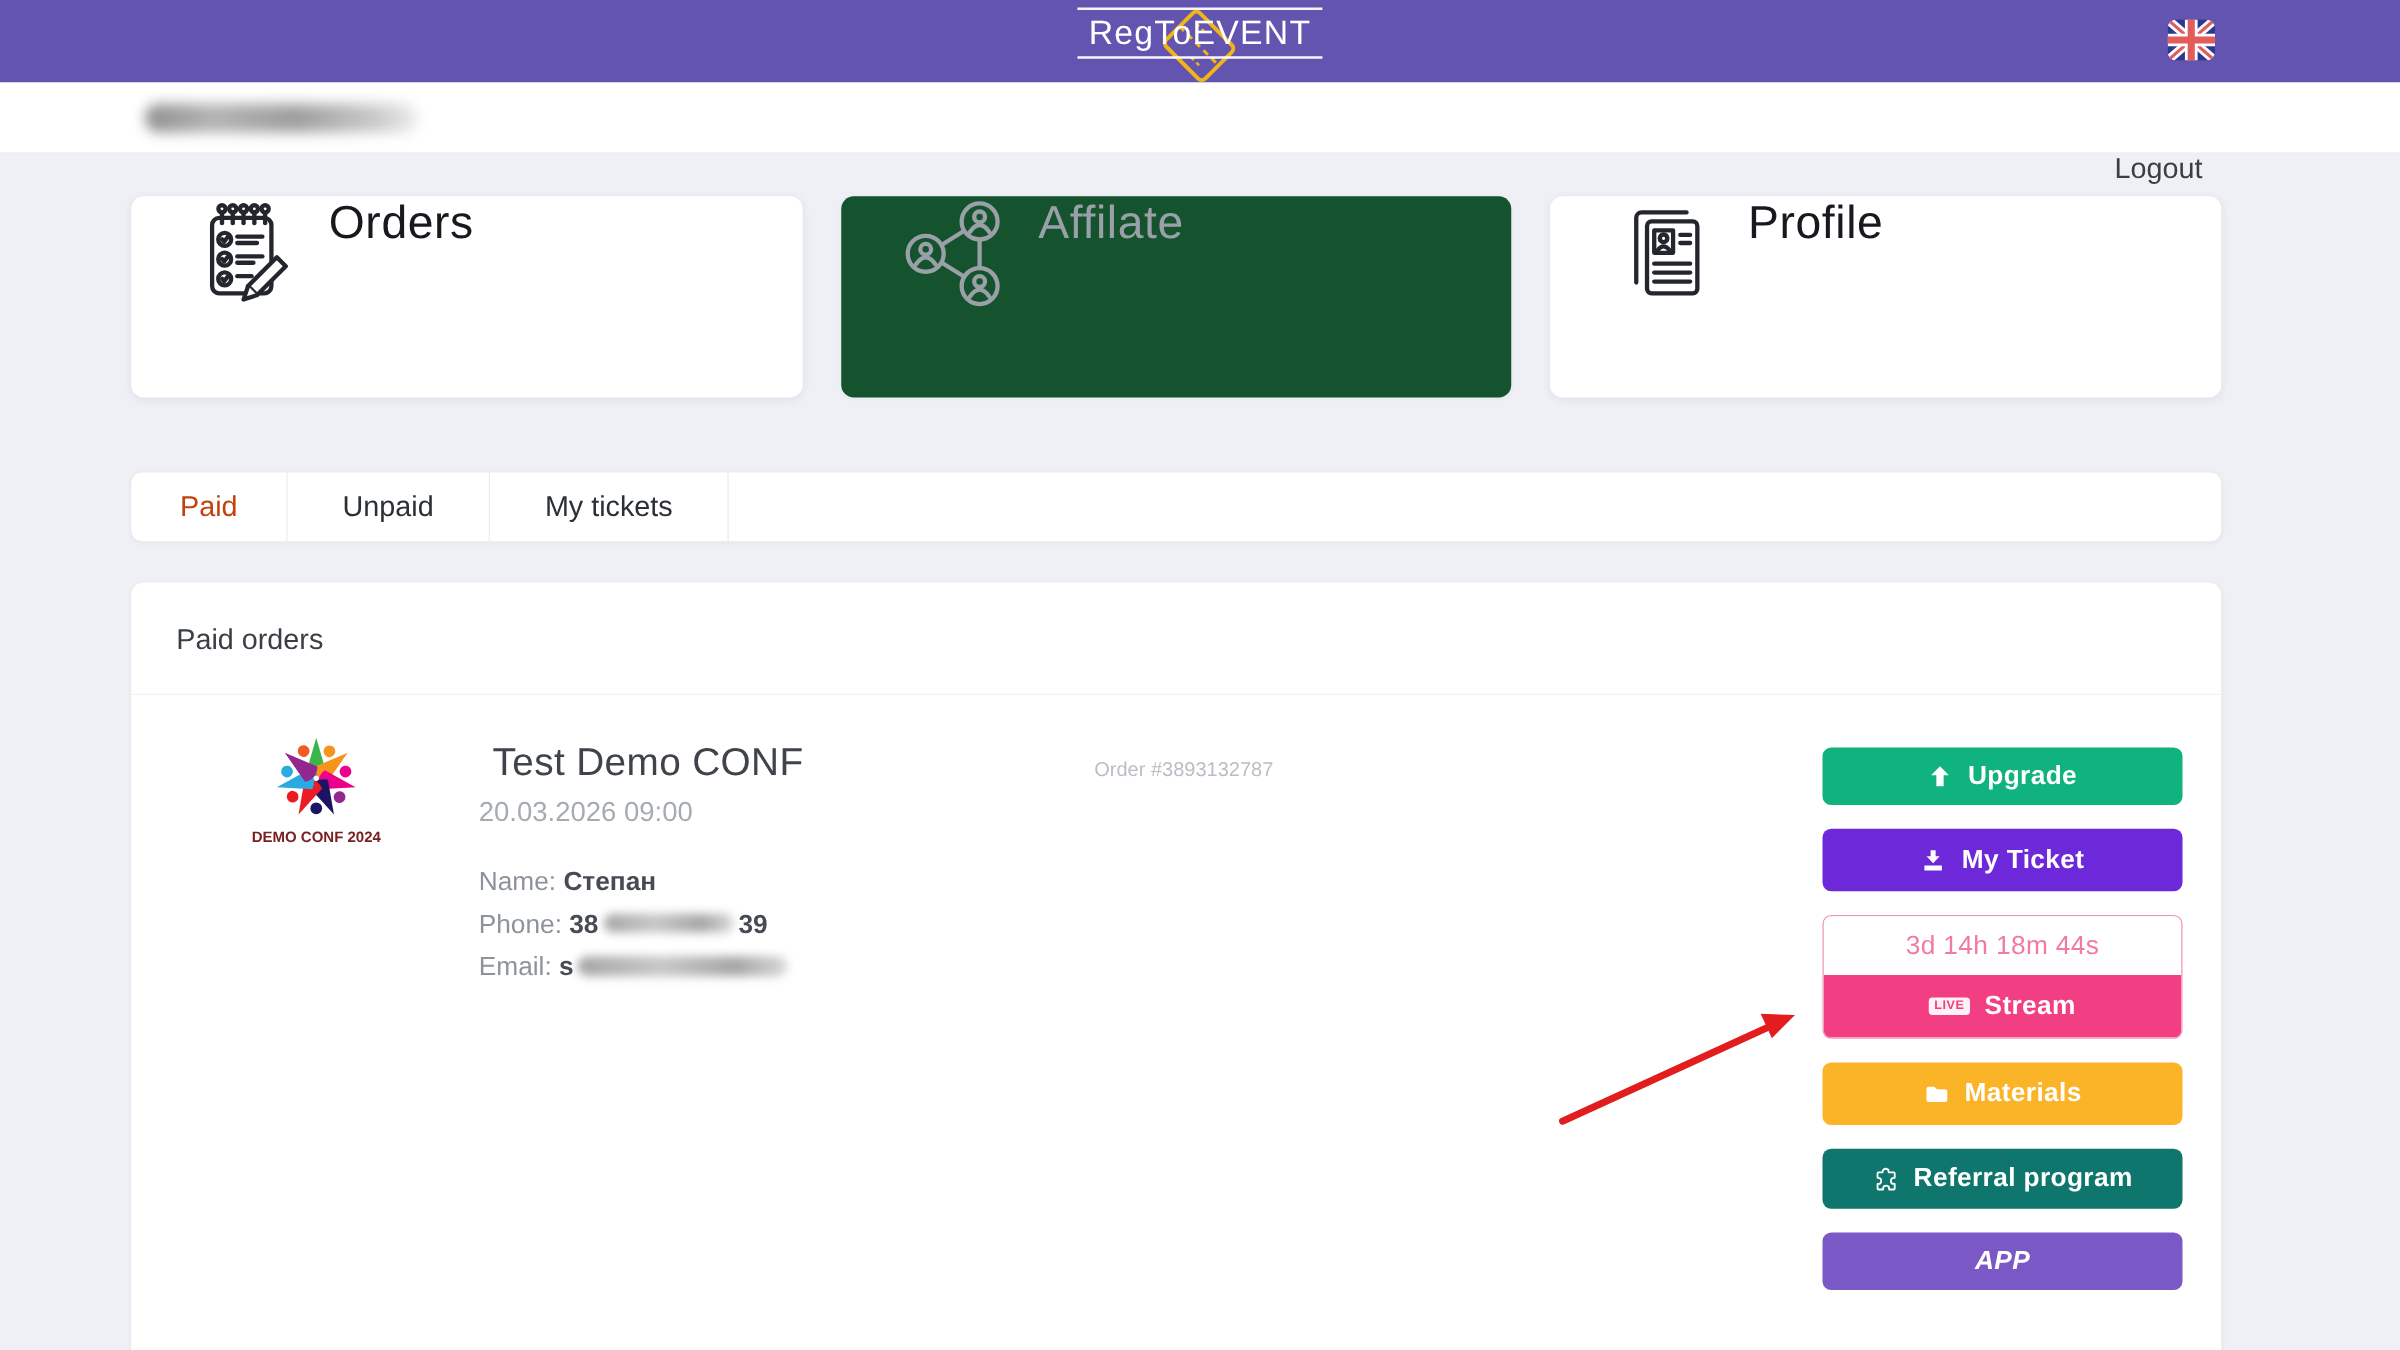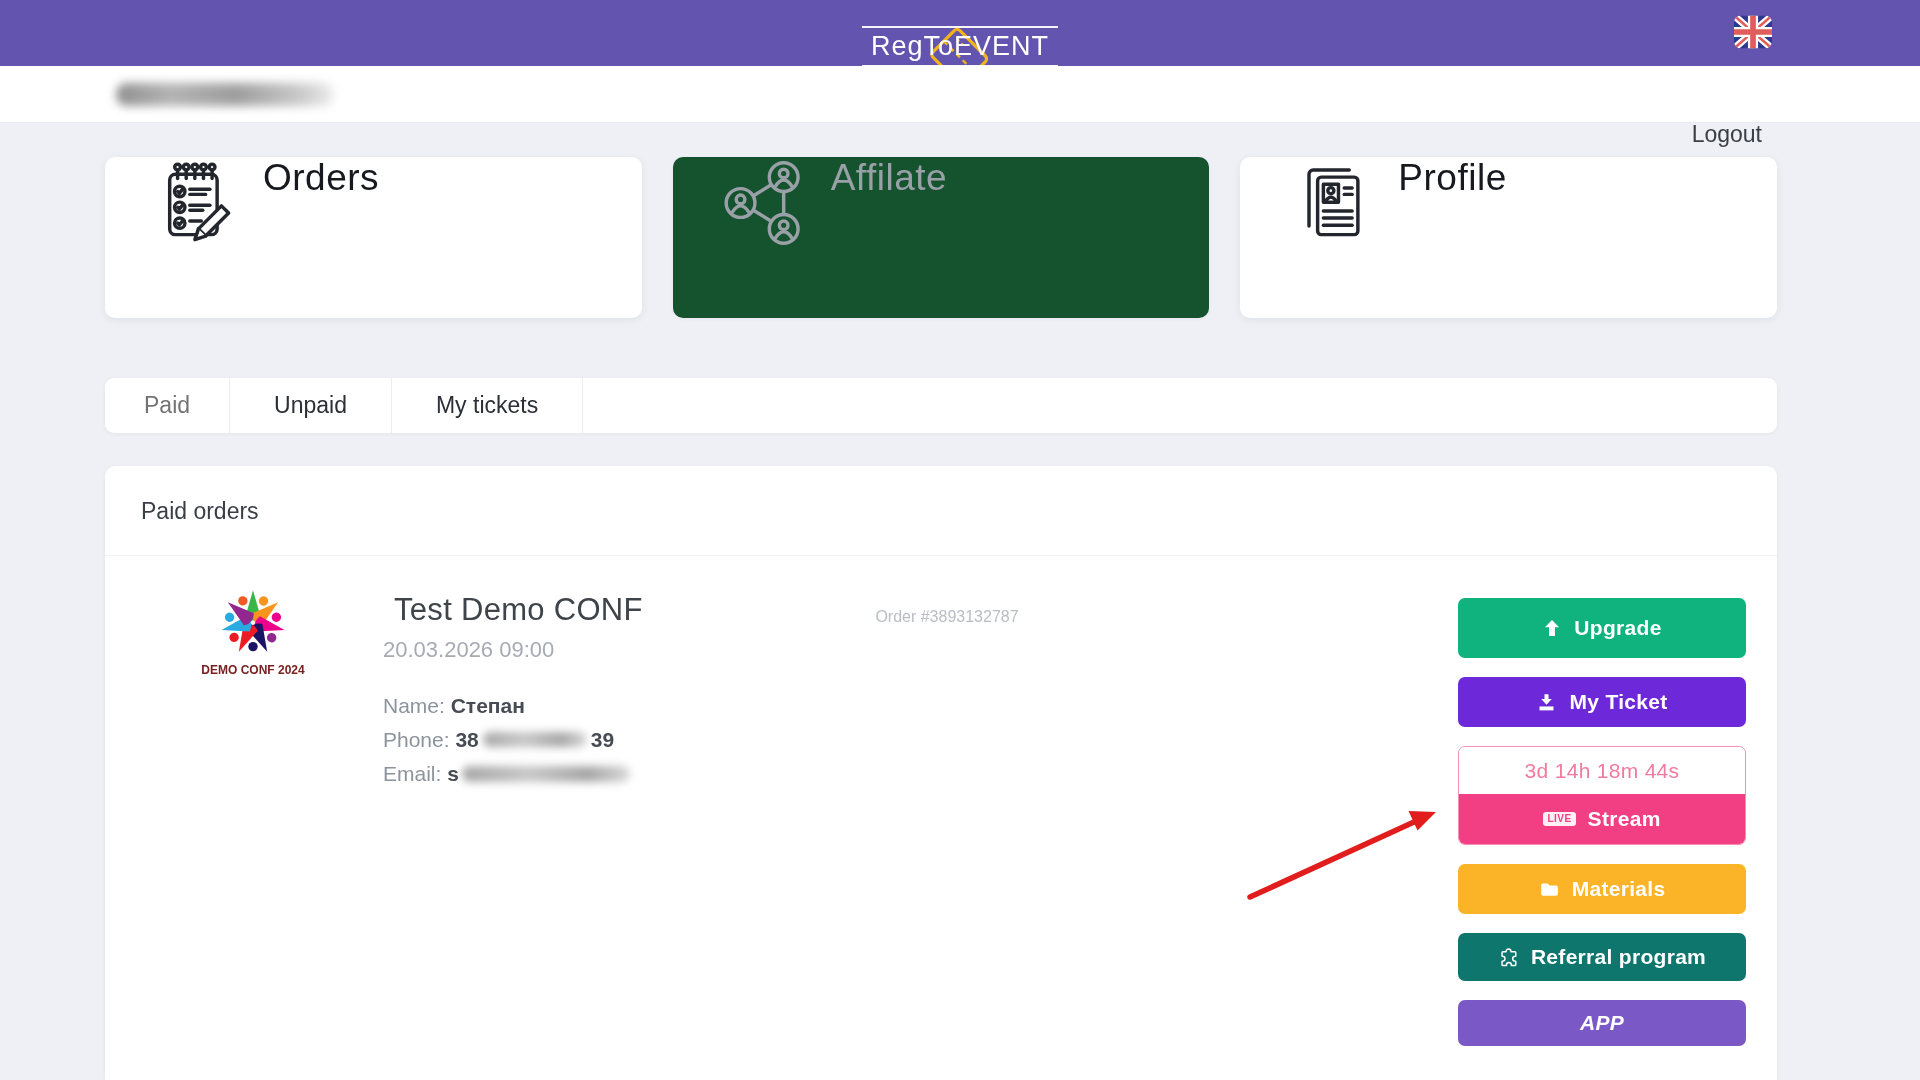--- a/index.html
+++ b/index.html
@@ -12,21 +12,21 @@
     -webkit-font-smoothing:antialiased;
   }
   .page{position:absolute;inset:0;}
 
   
   .topbar{
     position:absolute;top:0;left:0;right:0;height:66px;
     background:#6354b0;
   }
   .logo{
-    position:absolute;left:50%;top:26px;transform:translateX(-50%);
+    position:absolute;left:50%;top:6px;transform:translateX(-50%);
     display:flex;align-items:center;justify-content:center;
     cursor:pointer;
   }
   .logo .ticket{
     position:absolute;left:50%;top:-14px;transform:translateX(-50%);
     z-index:0;
   }
   .logo-text{
     position:relative;z-index:1;
     color:#fff;font-size:27px;font-weight:500;letter-spacing:1px;
@@ -78,21 +78,21 @@
     background:#fff;border-radius:9px;
     box-shadow:0 1px 4px rgba(40,40,80,.05);
     display:flex;align-items:stretch;
   }
   .tab{
     display:flex;align-items:center;
     font-size:23px;color:#2b2f36;
     border-right:1px solid #ececf2;
     padding:0 44px;cursor:pointer;
   }
-  .tab.active{color:#737373;padding:0 39px;}
+  .tab.active{color:#c2410c;padding:0 39px;}
 
   
   .panel{
     position:absolute;top:466px;left:105px;width:1672px;height:614px;
     background:#fff;border-radius:10px 10px 0 0;
     box-shadow:0 1px 4px rgba(40,40,80,.05);
   }
   .panel-title{
     position:absolute;left:36px;top:32px;
     font-size:23px;color:#3a3f46;
@@ -124,21 +124,21 @@
     display:flex;flex-direction:column;gap:19px;
   }
   .btn{
     border:none;border-radius:7px;color:#fff;
     font-family:"Liberation Sans", sans-serif;
     font-size:21px;font-weight:600;letter-spacing:.3px;
     display:flex;align-items:center;justify-content:center;gap:12px;
     cursor:pointer;width:100%;
   }
   .btn svg{flex:0 0 auto;}
-  .btn-upgrade{height:60px;background:#10b27d;text-align:center;}
+  .btn-upgrade{height:46px;background:#10b27d;text-align:center;}
   .btn-ticket{height:50px;background:#6d28d9;}
   .stream-group{
     border:1px solid #f590af;border-radius:7px;overflow:hidden;
     display:flex;flex-direction:column;
   }
   .countdown{
     height:47px;background:#fff;color:#f27a9e;
     display:flex;align-items:center;justify-content:center;
     font-size:21px;letter-spacing:.3px;
   }

